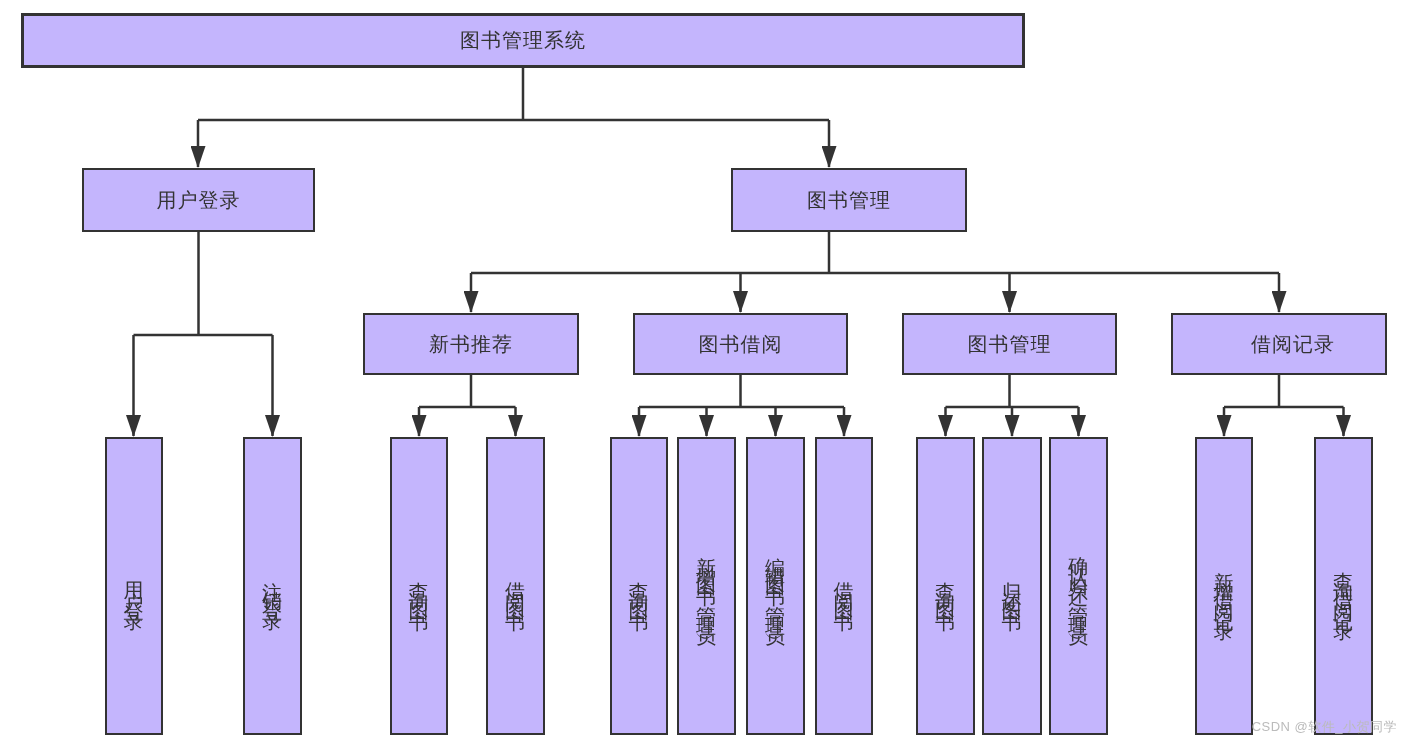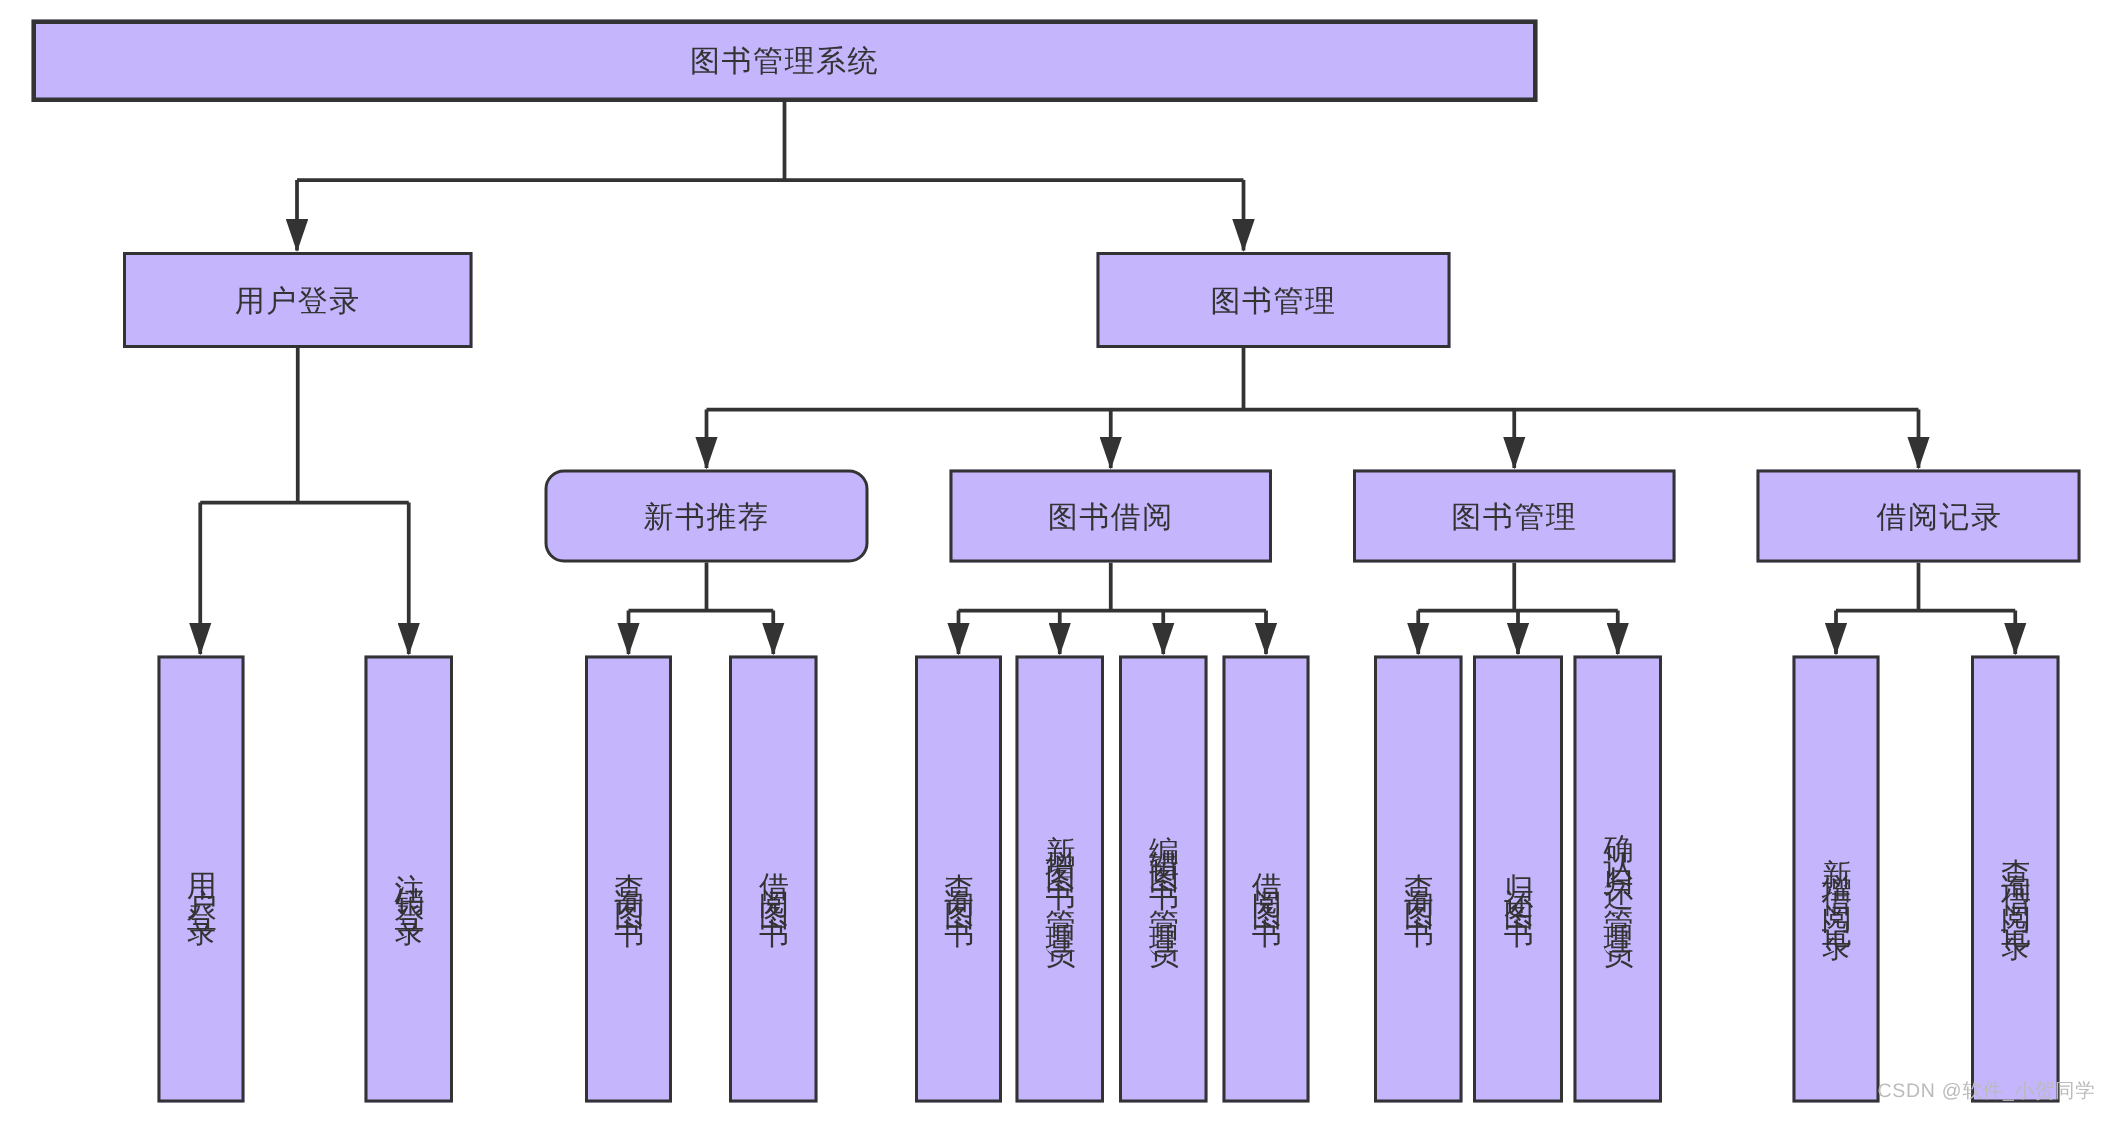--- a/index.html
+++ b/index.html
@@ -75,21 +75,21 @@
     <span class="hlabel">图书管理系统</span>
   </div>
 
   <div class="box" style="left:82px;top:168px;width:233px;height:64px;">
     <span class="hlabel">用户登录</span>
   </div>
   <div class="box" style="left:731px;top:168px;width:236px;height:64px;">
     <span class="hlabel">图书管理</span>
   </div>
 
-  <div class="box" style="left:363px;top:313px;width:216px;height:62px;border-radius:13px;">
+  <div class="box" style="left:363px;top:313px;width:216px;height:62px;">
     <span class="hlabel">新书推荐</span>
   </div>
   <div class="box" style="left:633px;top:313px;width:215px;height:62px;font-family:Liberation Serif, serif;">
     <span class="hlabel">图书借阅</span>
   </div>
   <div class="box" style="left:902px;top:313px;width:215px;height:62px;">
     <span class="hlabel">图书管理</span>
   </div>
   <div class="box" style="left:1171px;top:313px;width:216px;height:62px;padding-left:28px;">
     <span class="hlabel">借阅记录</span>

